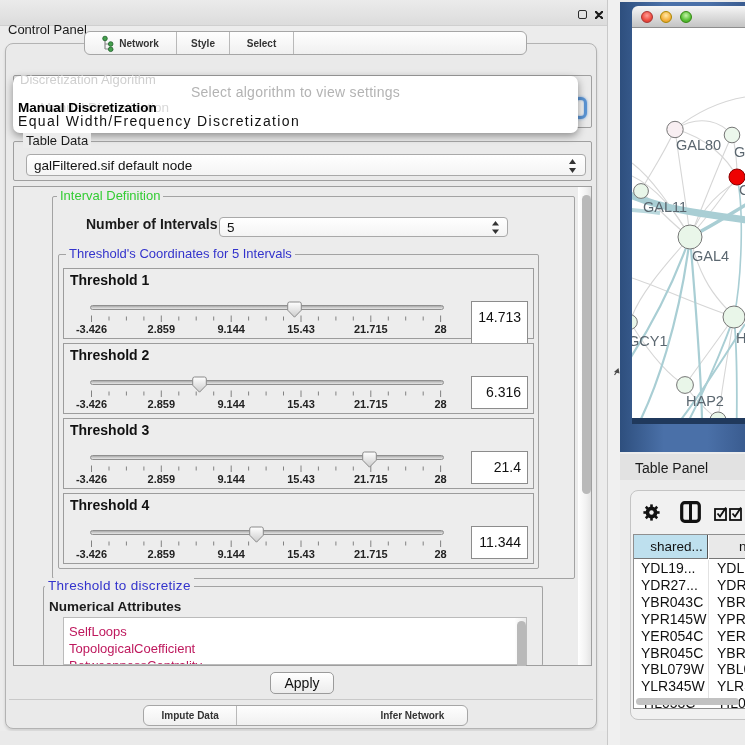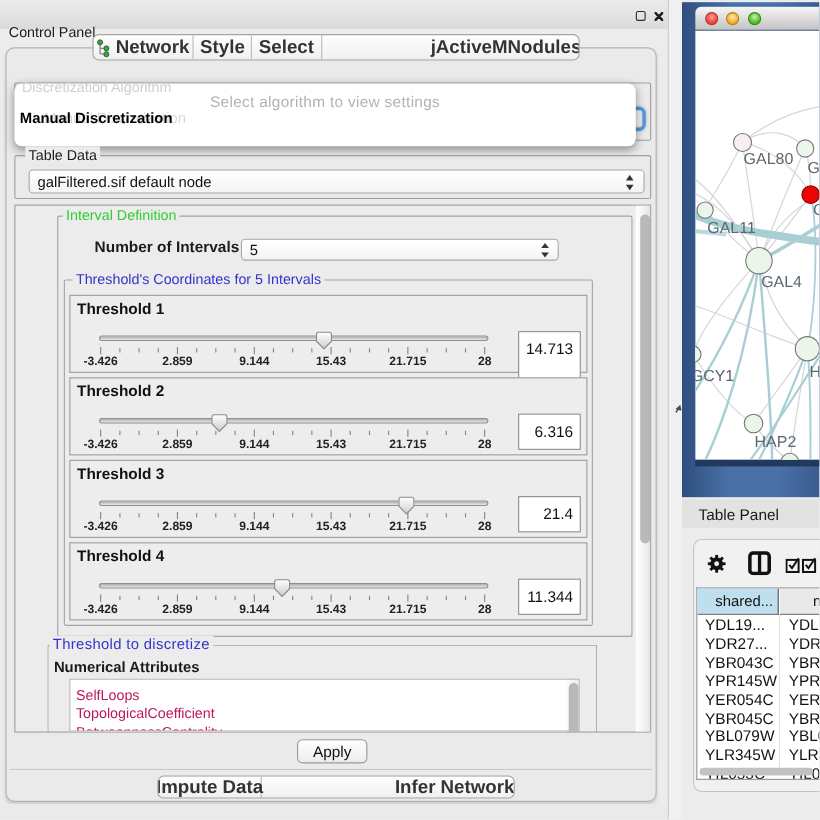--- a/index.html
+++ b/index.html
@@ -1,20 +1,20 @@
 <!DOCTYPE html>
 <html><head><meta charset="utf-8"><style>
 *{margin:0;padding:0;box-sizing:border-box;}
 html,body{width:745px;height:745px;overflow:hidden;}
 body{-webkit-font-smoothing:antialiased;font-family:"Liberation Sans",sans-serif;background:#ececec;position:relative;font-size:13px;color:#1b1b1b;}
 .abs{position:absolute;}
 .grp{position:absolute;border:1px solid #a3a3a3;border-radius:2px;}
 .gt{position:absolute;top:-9px;background:#ececec;padding:0 3px;font-size:13px;line-height:15px;white-space:nowrap;}
 .seg{position:absolute;display:flex;background:linear-gradient(#fefefe,#f0f0f0);border:1px solid #a6a6a6;border-radius:6px;overflow:hidden;}
-.seg .s{display:flex;align-items:center;justify-content:center;font-size:17px;font-weight:bold;color:#333;border-right:1px solid #b9b9b9;white-space:nowrap;}
+.seg .s{display:flex;align-items:center;justify-content:center;font-size:10px;font-weight:bold;color:#333;border-right:1px solid #b9b9b9;white-space:nowrap;}
 .seg .s:last-child{border-right:none;}
 .seg .sel{background:linear-gradient(#969696,#868686);color:#f2f2f2;border-right-color:#7f7f7f;font-weight:normal;margin-top:48px;}
 .combo{position:absolute;background:linear-gradient(#ffffff,#f4f4f4);border:1px solid #a9a9a9;border-radius:4px;}
 .combo .ct{position:absolute;left:7px;top:0;bottom:0;display:flex;align-items:center;font-size:13.5px;color:#111;}
 .tpanel{position:absolute;border:1px solid #9c9c9c;background:#ededed;}
 .tlab{position:absolute;left:6px;top:3px;font-weight:bold;font-size:14px;color:#111;}
 .track{position:absolute;height:5px;border:1px solid #8f8f8f;border-radius:3px;background:linear-gradient(#a9a9a9,#d8d8d8 70%,#e2e2e2);}
 .vbox{position:absolute;background:#fff;border:1px solid #8c8c8c;font-size:14px;color:#111;text-align:right;padding-right:6px;}
 .ticklab{position:absolute;font-size:11px;font-weight:bold;color:#222;transform:translateX(-50%);white-space:nowrap;}
 </style></head>
@@ -34,32 +34,32 @@
   <div class="seg" style="left:84px;top:31px;width:443px;height:24px;">
     <div class="s" style="width:92px;"><svg width="12" height="18" viewBox="0 0 12 18" style="margin-right:5px;margin-top:1px;">
           <path d="M3 4 L3 14 M3 9 L8 9 M3 14 L8 14" stroke="#8a8a8a" stroke-width="1.2" fill="none"></path>
           <circle cx="3" cy="3.5" r="2.3" fill="#44a04d" stroke="#1e5e28" stroke-width=".8"></circle>
           <circle cx="8.7" cy="9" r="2.3" fill="#44a04d" stroke="#1e5e28" stroke-width=".8"></circle>
           <circle cx="8.7" cy="14.3" r="2.3" fill="#44a04d" stroke="#1e5e28" stroke-width=".8"></circle>
         </svg>Network</div>
     <div class="s" style="width:53px;">Style</div>
     <div class="s" style="width:64px;">Select</div>
     <div class="s sel" style="width:102px;">Cyni Toolbox</div>
-    <div class="s" style="width:132px;">jActiveMNodules</div>
   </div>
 
   <div class="grp" style="left:13px;top:75px;width:579px;height:53px;border-color:#9f9f9f;"></div>
 
   <div class="abs" style="left:573px;top:97px;width:14px;height:22px;border:3px solid #5a93d2;border-radius:6px;box-shadow:0 0 3px #7aa8dd, inset 0 0 2px #7aa8dd;background:#f2f2f2;"></div>
 
   <div class="abs" style="left:13px;top:76px;width:565px;height:57px;background:#fff;border-radius:7px;box-shadow:0 3px 9px rgba(0,0,0,0.4);"></div>
   <div class="abs" style="left:20px;top:72px;font-size:13px;color:#cfcfcf;">Discretization Algorithm</div>
   <div class="abs" style="left:13px;top:84px;width:565px;text-align:center;font-size:14px;letter-spacing:0.28px;color:#b3b3b3;">Select algorithm to view settings</div>
   <div class="abs" style="left:40px;top:100px;font-size:13.5px;color:#d8d8d8;">Manual Discretization</div>
   <div class="abs" style="left:18px;top:100px;font-size:13.5px;font-weight:bold;color:#000;">Manual Discretization</div>
+  <div class="abs" style="left:18px;top:113px;font-size:14px;letter-spacing:1.35px;color:#111;">Equal Width/Frequency Discretization</div>
 
   <div class="grp" style="left:13px;top:141px;width:579px;height:40px;border-color:#9f9f9f;">
     <span class="gt" style="left:9px;">Table Data</span>
   </div>
   <div class="combo" style="left:26px;top:154px;width:560px;height:22px;">
     <div class="ct">galFiltered.sif default node</div>
     <svg class="abs" style="right:8px;top:4px;" width="9" height="14" viewBox="0 0 9 14">
         <path d="M4.5 0 L8 5 L1 5 Z" fill="#333"></path>
         <path d="M4.5 14 L8 9 L1 9 Z" fill="#333"></path>
       </svg>

